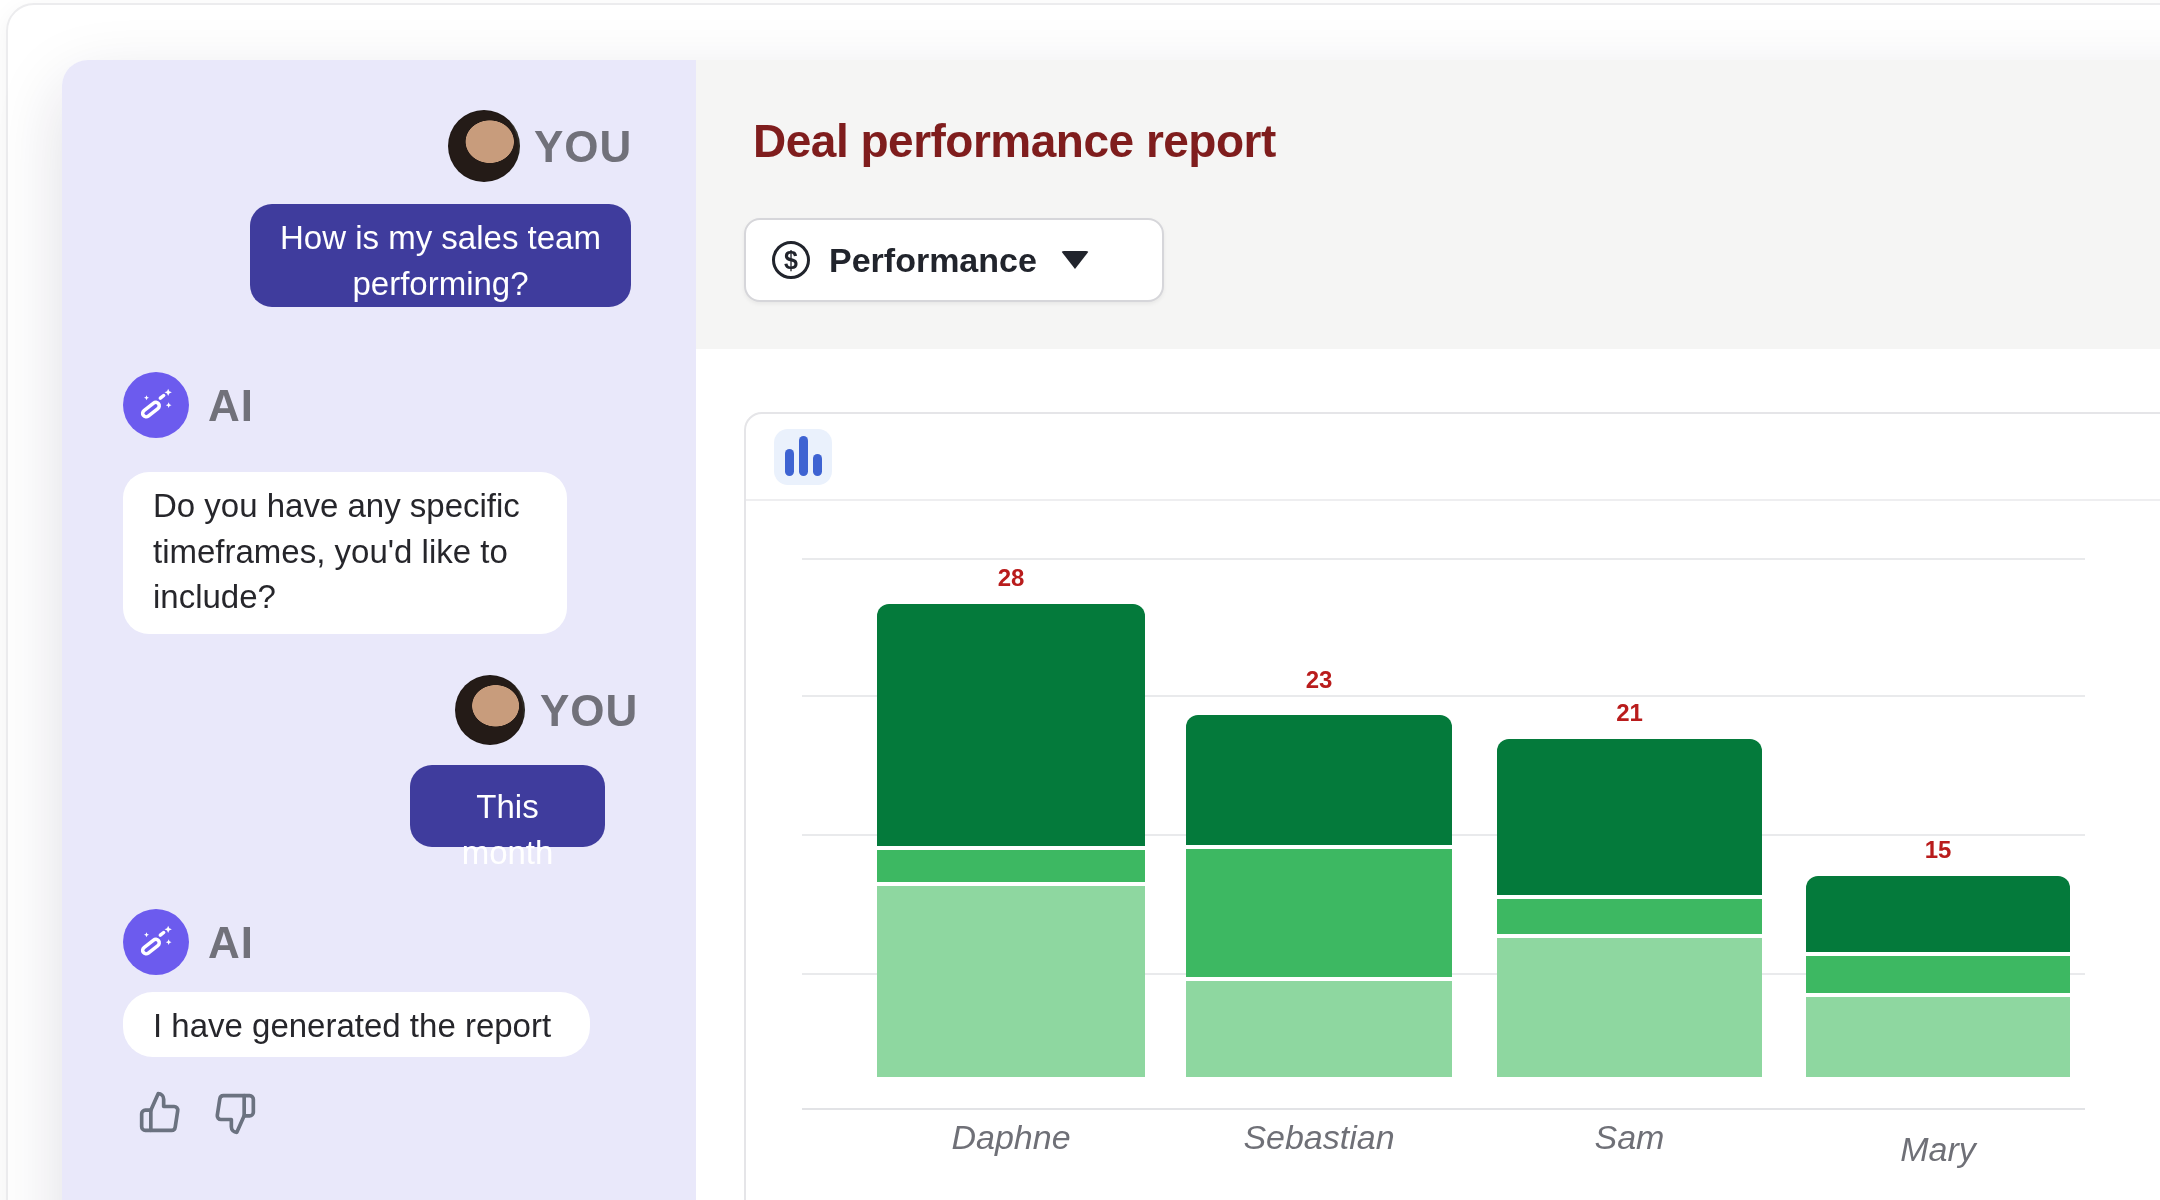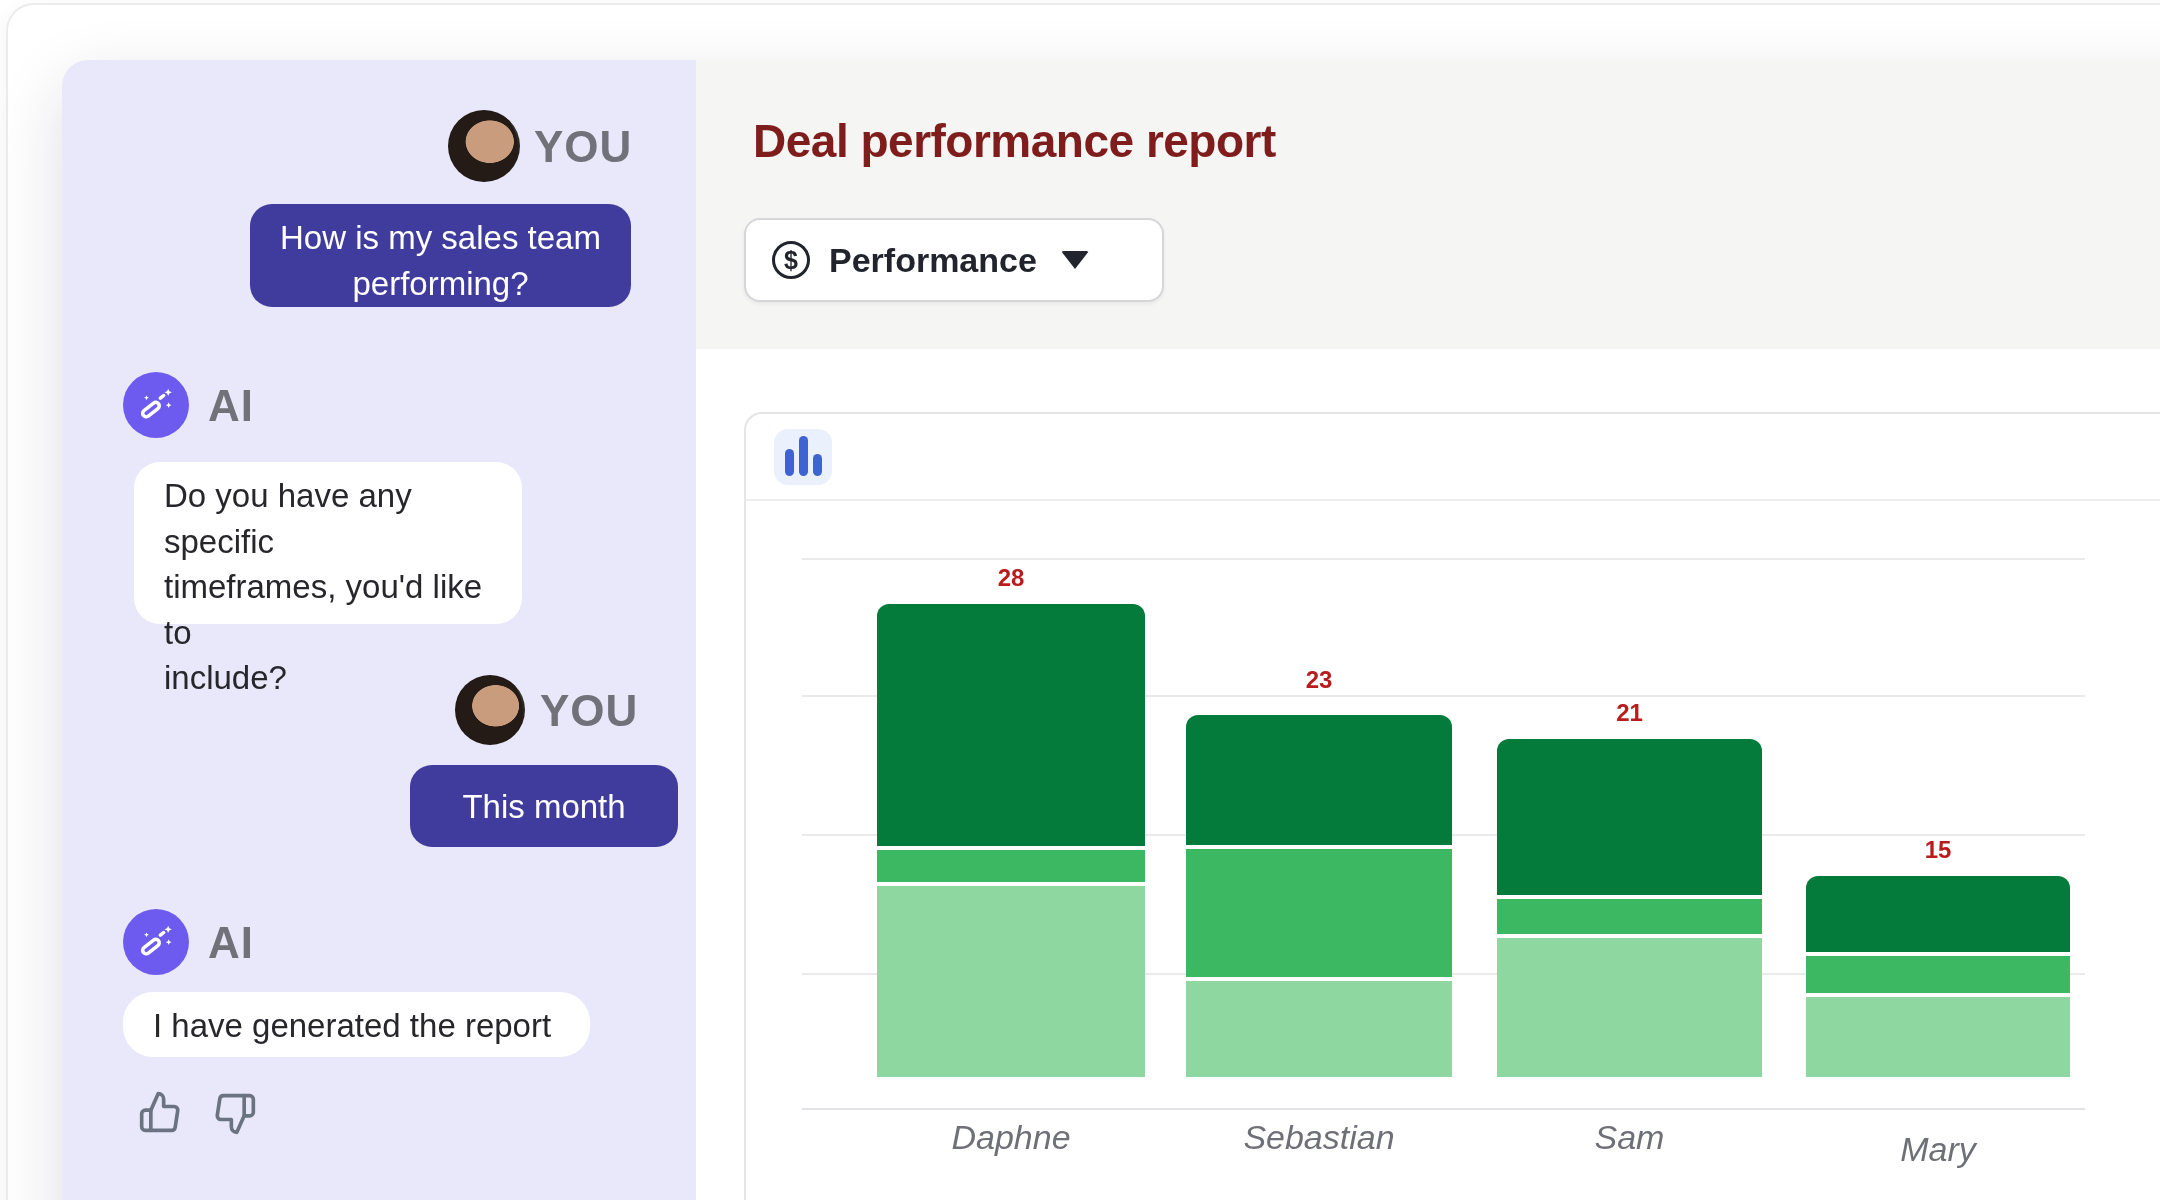--- a/index.html
+++ b/index.html
@@ -20,22 +20,22 @@
     background:
       radial-gradient(34% 30% at 58% 44%, #c89c7c 97%, rgba(200,156,124,0)),
       radial-gradient(58% 62% at 40% 52%, #241b17 97%, rgba(36,27,23,0)),
       linear-gradient(125deg,#97988a,#6f7263 40%,#2e2b24 75%,#1b1713);
     box-shadow:inset 0 0 0 1px rgba(0,0,0,.12);}
   .who-label{position:absolute;font-size:44px;font-weight:700;color:#71717A;letter-spacing:1px;}
   .bubble{position:absolute;box-sizing:border-box;font-size:33px;line-height:1.38;white-space:pre-line;}
   .bubble.user{background:#3F3C9D;color:#fff;border-radius:22px;text-align:center;padding:11px 28px;}
   .bubble.ai{background:#fff;color:#26262B;border-radius:26px;text-align:left;padding:11px 30px;}
   #user-bubble-1{left:188px;top:144px;width:381px;height:103px;}
-  #ai-bubble-1{left:61px;top:402px;width:388px;height:162px;margin-left:11px;}
-  #user-bubble-2{left:348px;top:705px;width:268px;height:82px;padding-top:19px;}
+  #ai-bubble-1{left:61px;top:412px;width:444px;height:162px;}
+  #user-bubble-2{left:348px;top:705px;width:195px;height:82px;padding-top:19px;}
   #ai-bubble-2{left:61px;top:932px;width:467px;height:65px;border-radius:30px;}
   .ai-badge{position:absolute;width:66px;height:66px;border-radius:50%;background:#6C5BEE;
     display:flex;align-items:center;justify-content:center;}
   .thumb{position:absolute;width:44px;height:44px;color:#6B7280;cursor:pointer;}
 
   
   .report-header{position:absolute;left:634px;top:0;right:0;height:289px;background:#F5F5F4;}
   .report-title{position:absolute;left:691px;top:54px;font-size:46px;font-weight:700;color:#7f1d1d;letter-spacing:-.5px;}
   .filter-btn{position:absolute;left:682px;top:158px;width:420px;height:84px;background:#fff;
     border:2px solid #D6D6DA;border-radius:16px;box-shadow:0 2px 4px rgba(0,0,0,.06);

